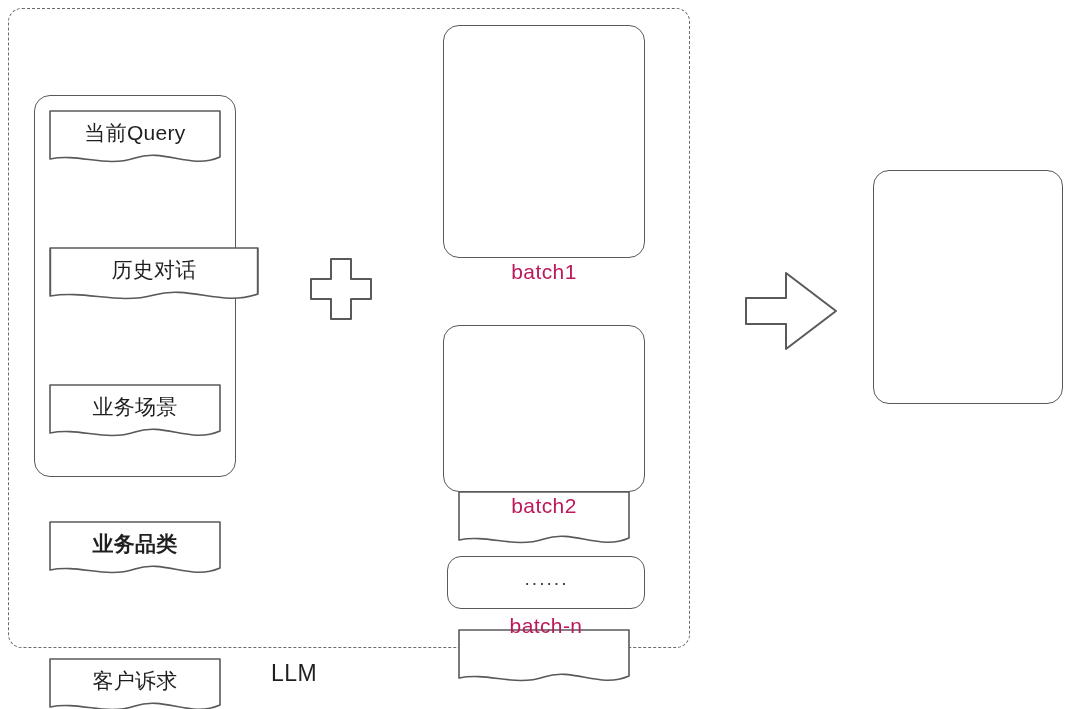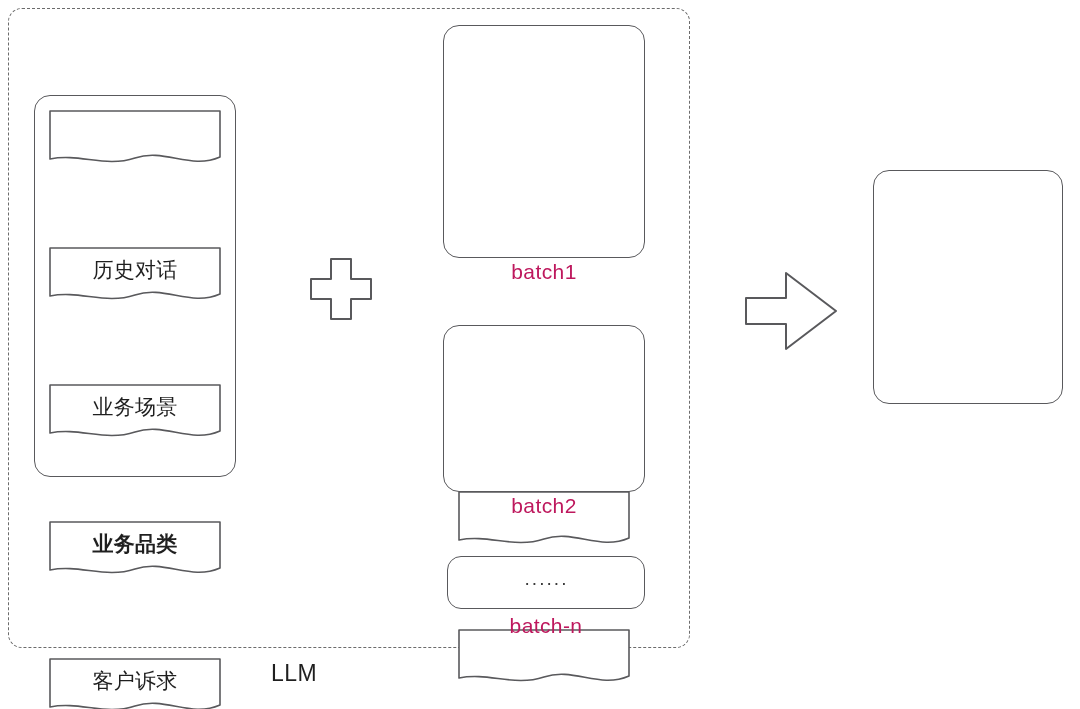--- a/index.html
+++ b/index.html
@@ -108,23 +108,24 @@
 
 <div class="abs" id="llm-container"></div>
 <div class="abs" id="llm-label">LLM</div>
 
 <div class="abs group-box" id="context-panel" style="left:34px; top:95px; width:202px; height:382px;"></div>
 
 <div class="abs doc" style="left:49px; top:110px; width:172px; height:63px;">
   <svg viewBox="0 0 172 63" preserveAspectRatio="none" aria-hidden="true">
     <path d="M1,1 L171,1 L171,47 C141,60 116,38 86,48 C56,58 31,43 1,49 Z" fill="#ffffff" stroke="#59595c" stroke-width="1.6" stroke-linejoin="round"></path>
   </svg>
+  <div class="doc-label">当前Query</div>
 </div>
 
-<div class="abs doc" style="left:49px; top:184px; width:172px; height:63px;">
+<div class="abs doc" style="left:49px; top:184px; width:172px; height:63px;padding-left:38px;">
   <svg viewBox="0 0 172 63" preserveAspectRatio="none" aria-hidden="true">
     <path d="M1,1 L171,1 L171,47 C141,60 116,38 86,48 C56,58 31,43 1,49 Z" fill="#ffffff" stroke="#59595c" stroke-width="1.6" stroke-linejoin="round"></path>
   </svg>
   <div class="doc-label">历史对话</div>
 </div>
 
 <div class="abs doc" style="left:49px; top:258px; width:172px; height:63px;">
   <svg viewBox="0 0 172 63" preserveAspectRatio="none" aria-hidden="true">
     <path d="M1,1 L171,1 L171,47 C141,60 116,38 86,48 C56,58 31,43 1,49 Z" fill="#ffffff" stroke="#59595c" stroke-width="1.6" stroke-linejoin="round"></path>
   </svg>

